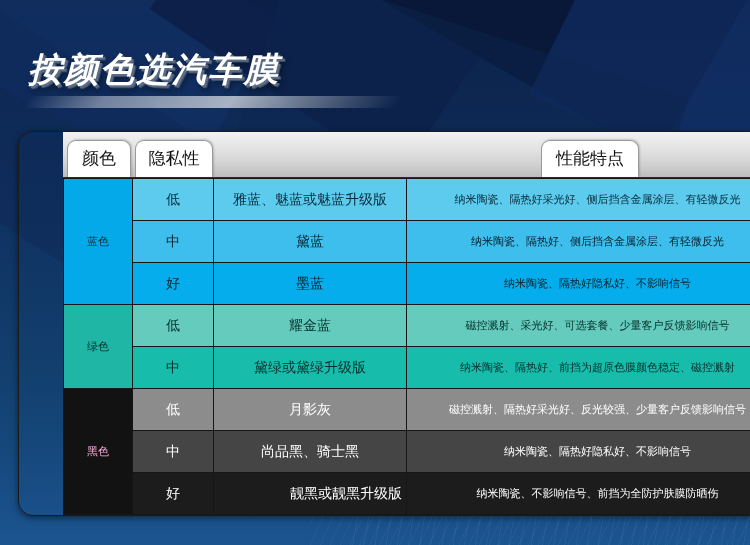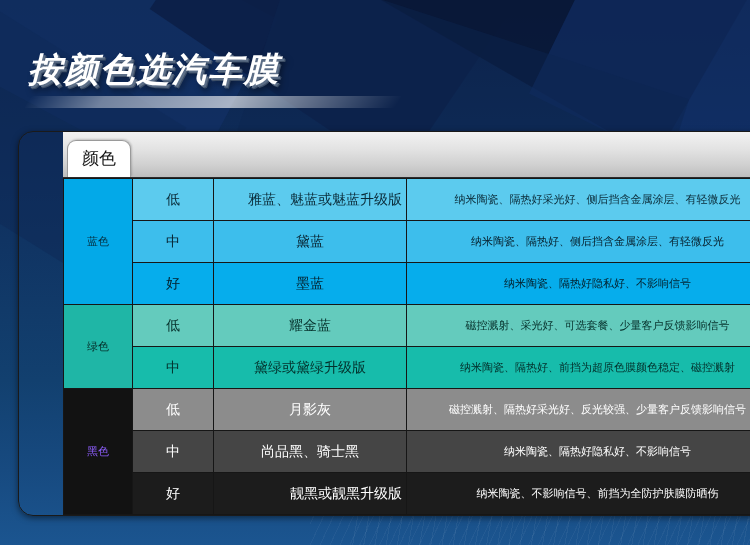--- a/index.html
+++ b/index.html
@@ -130,21 +130,21 @@
   
   .blue-dark   { background:#03a9e8; color:#063040; }
   .blue-1      { background:#5ccbee; color:#0a2b38; }
   .blue-2      { background:#3dbeec; color:#07222f; }
   .blue-3      { background:#06adec; color:#04202c; }
 
   .green-dark  { background:#1fb6a6; color:#062f2b;margin-top:46px; }
   .green-1     { background:#64cbbd; color:#06302b; }
   .green-2     { background:#17bcab; color:#03302b; }
 
-  .black-dark  { background:#121212; color:#8b5cf6;margin-top:32px; }
+  .black-dark  { background:#121212; color:#f9a8d4;margin-top:32px; }
   .gray-1      { background:#8c8c8c; color:#ffffff; }
   .gray-2      { background:#454545; color:#ffffff; }
   .gray-3      { background:#1c1c1c; color:#ffffff; }
 </style>
 </head>
 <body>
 
 <div id="page">
 
   <div class="deco d1"></div>
@@ -155,27 +155,29 @@
   <div class="deco d6"></div>
   <div class="stripes2"></div>
   <div class="stripes"></div>
 
   <div id="title">按颜色选汽车膜</div>
   <div id="title-swoosh"></div>
 
   <div id="table-wrap">
     <div id="thead">
         <div class="htab" style="left: 4px; width: 62px;">颜色</div>
+        <div class="htab" style="left: 72px; width: 76px;">隐私性</div>
+        <div class="htab" style="left: 478px; width: 96px;">性能特点</div>
       </div>
     <table>
       <tbody id="tbody">
           <tr>
             <td class="colorcell blue-dark" rowspan="3" style="width: 60px;">蓝色</td>
             <td class="blue-1" style="width: 72px;">低</td>
-            <td class="blue-1" style="width: 184px; text-align: right;">雅蓝、魅蓝或魅蓝升级版</td>
+            <td class="blue-1" style="width: 184px;">雅蓝、魅蓝或魅蓝升级版</td>
             <td class="feat blue-1">纳米陶瓷、隔热好采光好、侧后挡含金属涂层、有轻微反光</td>
           </tr>
           <tr>
             <td class="blue-2" style="width: 72px;">中</td>
             <td class="blue-2" style="width: 184px;">黛蓝</td>
             <td class="feat blue-2">纳米陶瓷、隔热好、侧后挡含金属涂层、有轻微反光</td>
           </tr>
           <tr>
             <td class="blue-3" style="width: 72px;">好</td>
             <td class="blue-3" style="width: 184px;">墨蓝</td>

